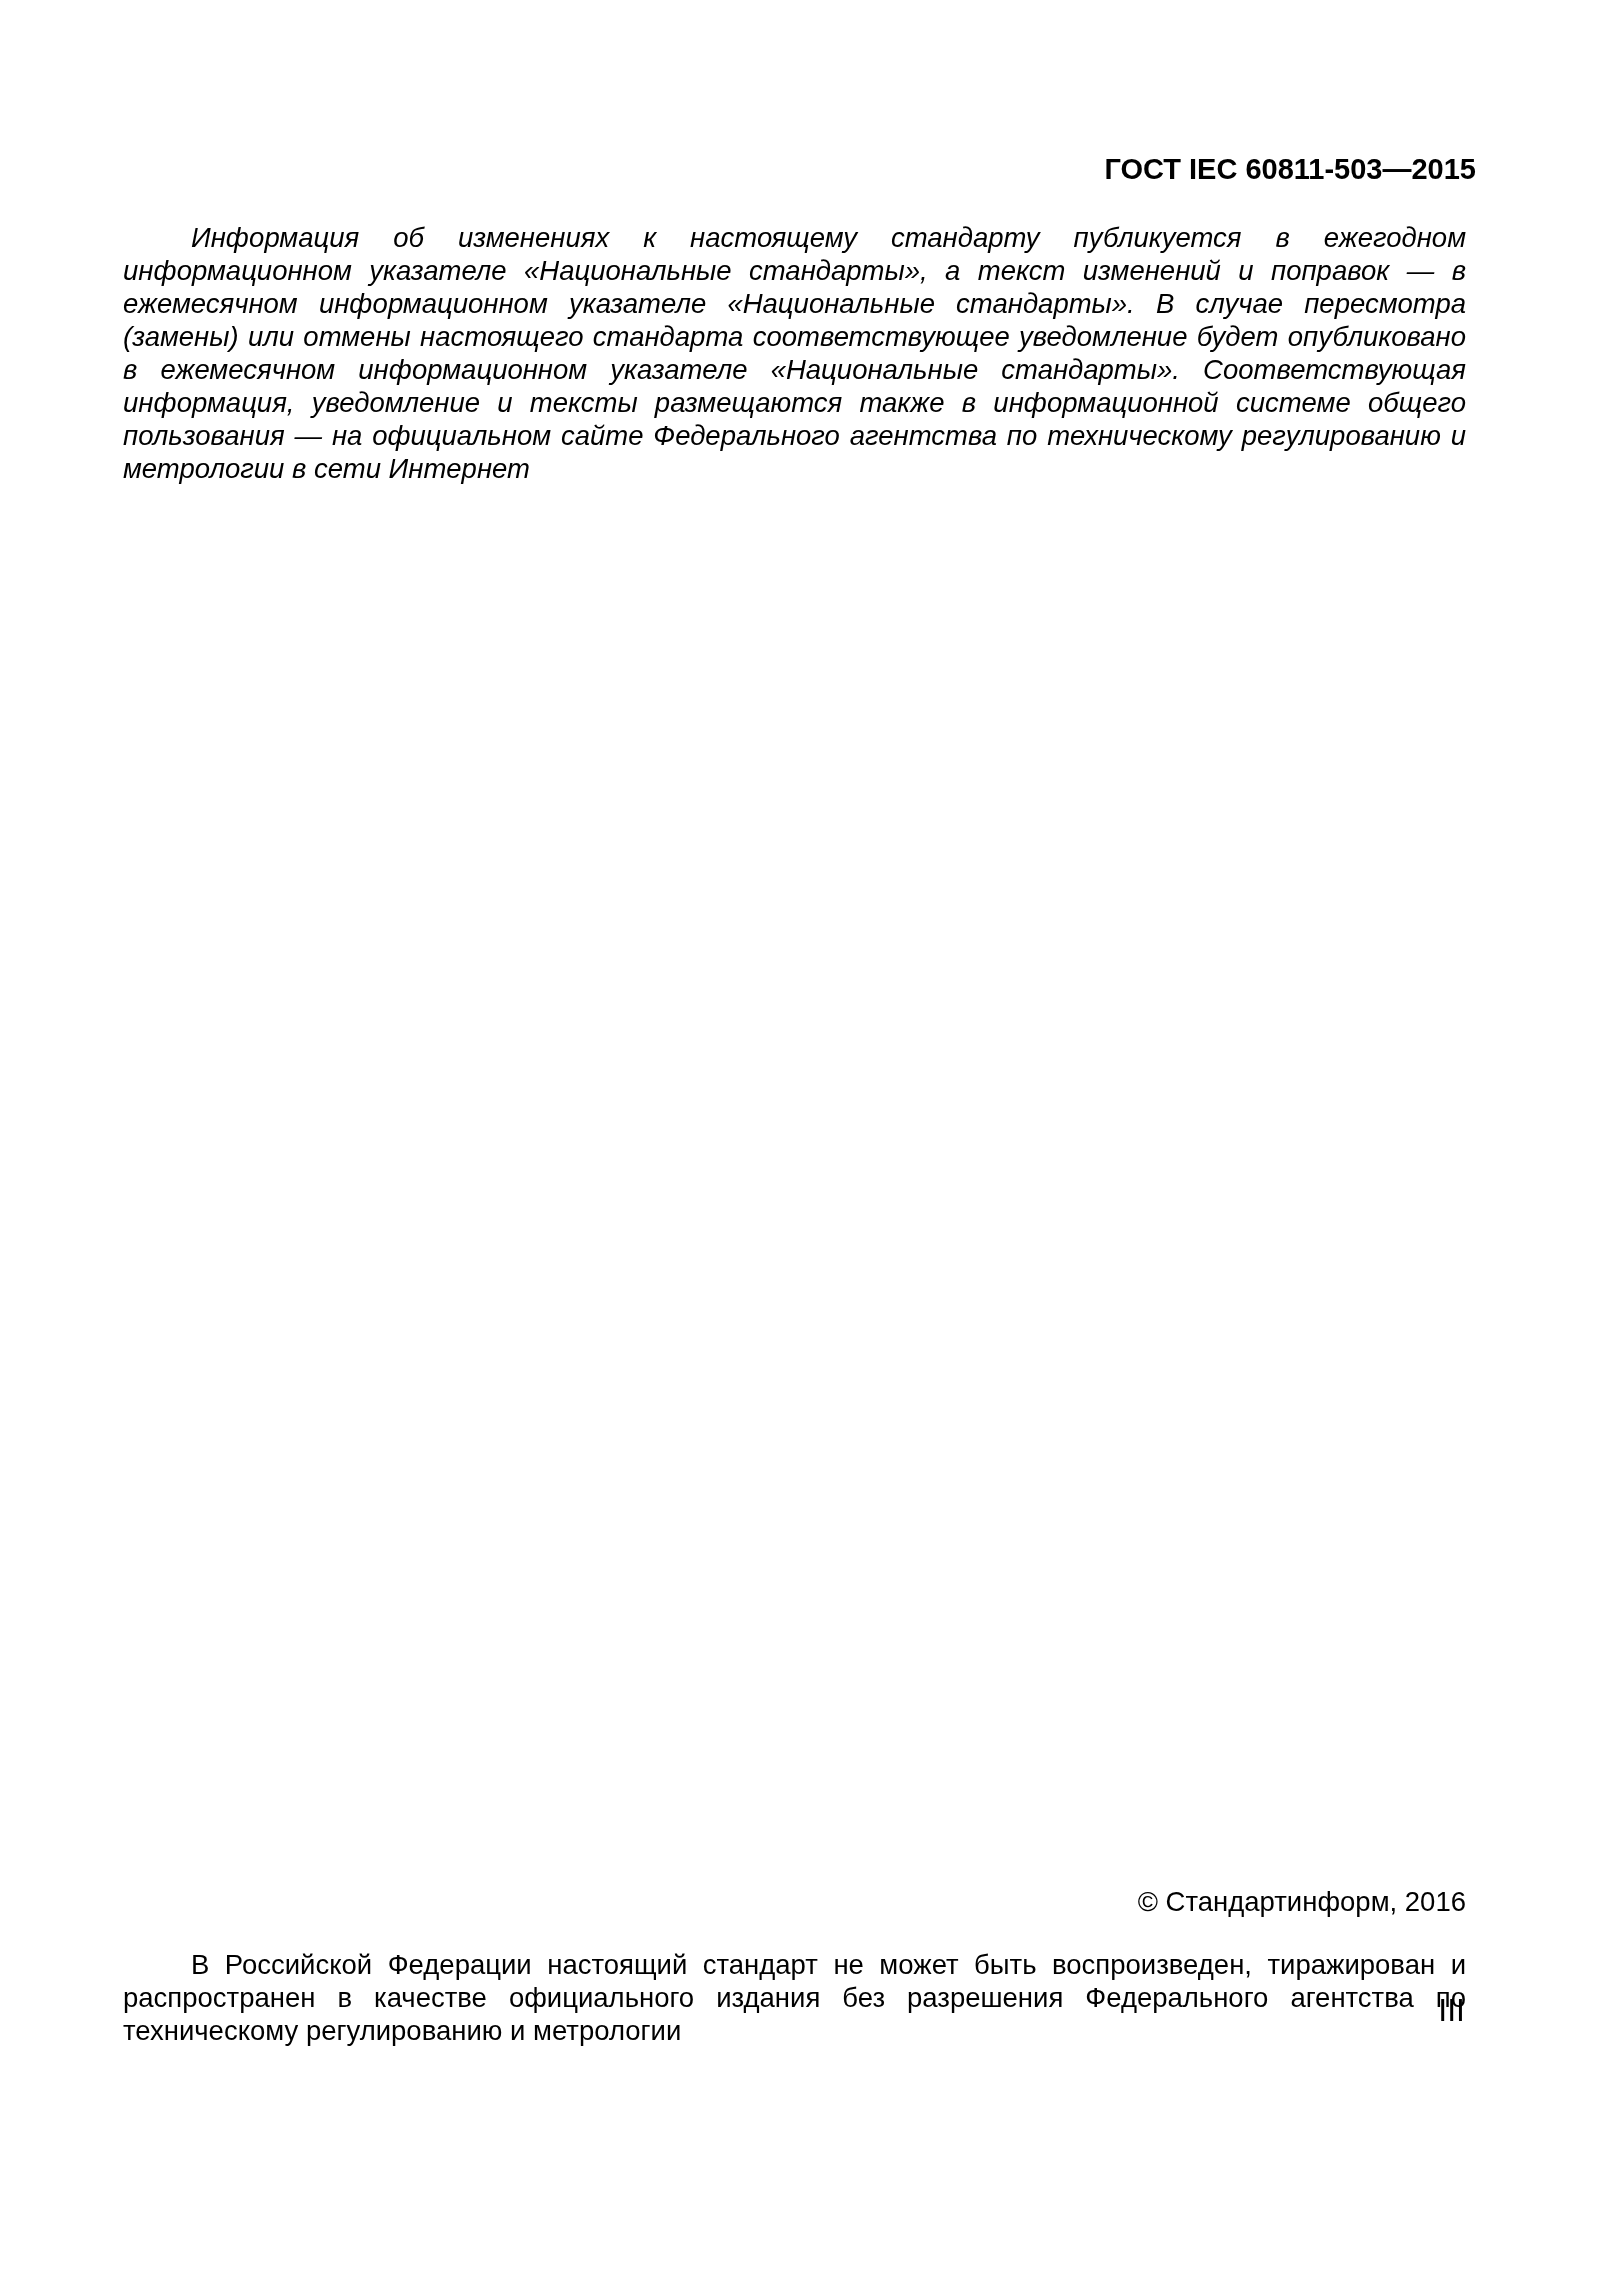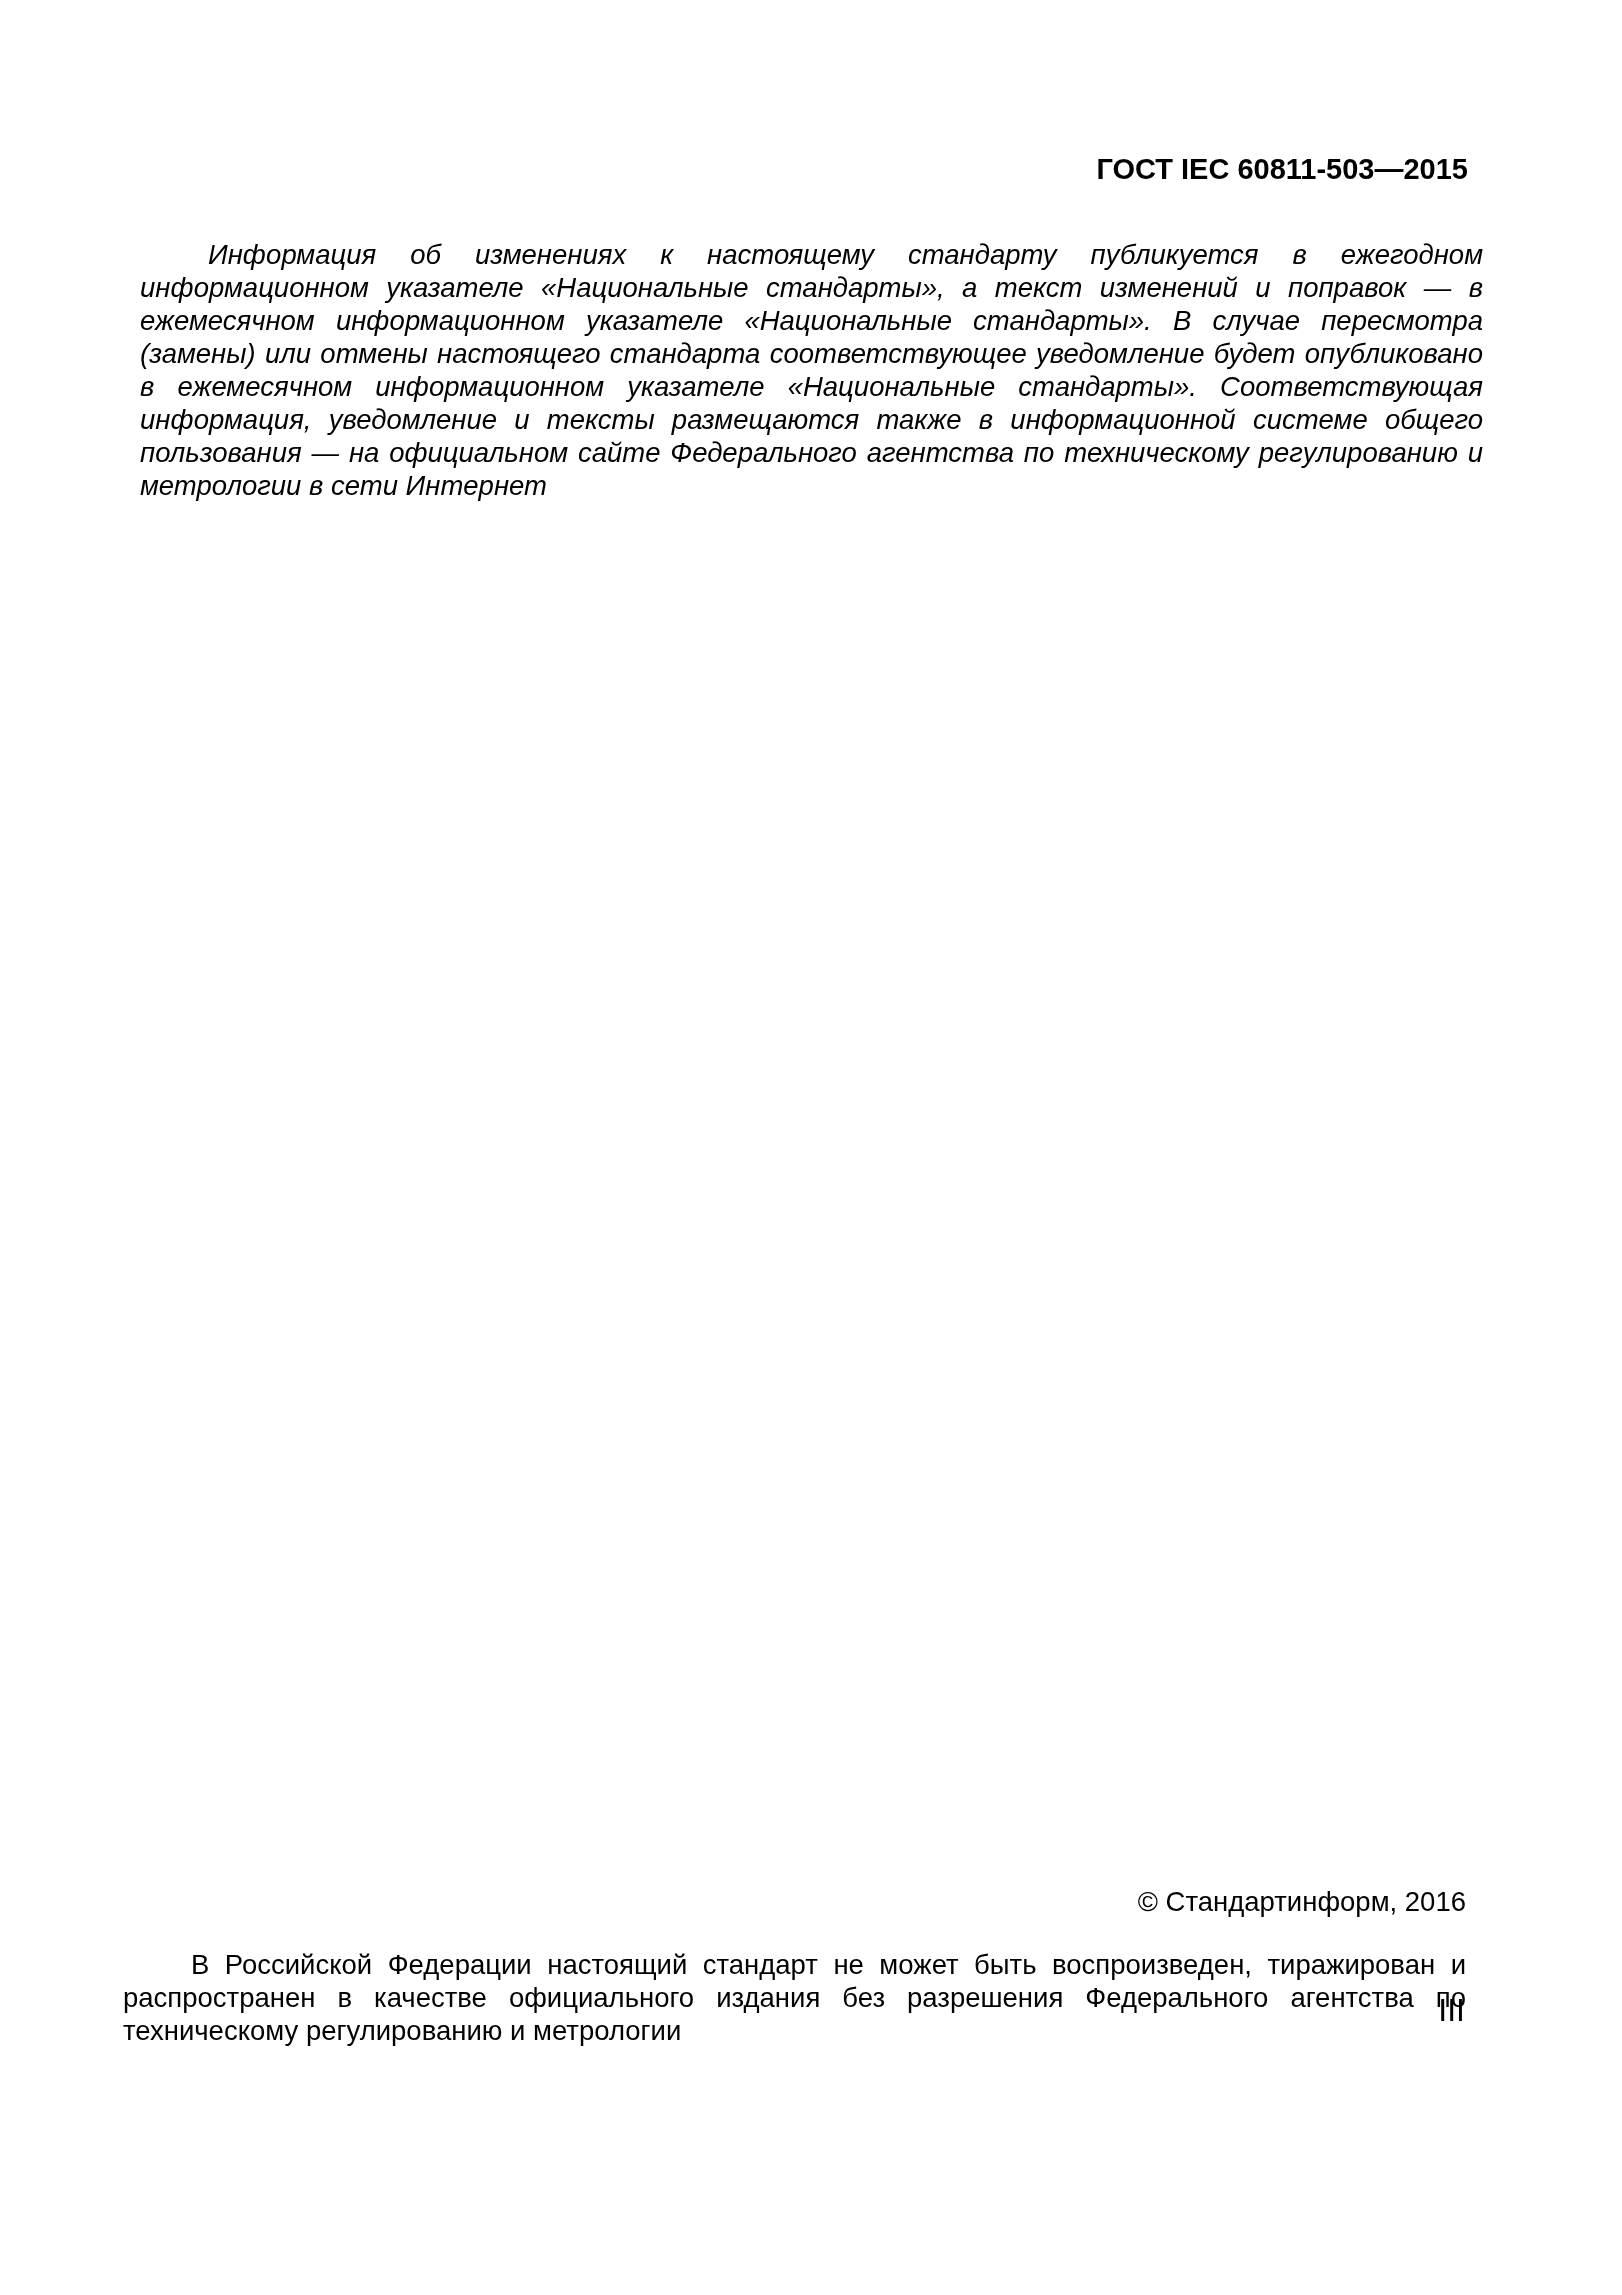--- a/index.html
+++ b/index.html
@@ -16,32 +16,32 @@
     overflow: hidden;
   }
   .page {
     position: absolute;
     inset: 0;
     background: #ffffff;
   }
   .doc-code {
     position: absolute;
     top: 153px;
-    right: 155px;
+    right: 147px;
     font-size: 29px;
     font-weight: 700;
     white-space: nowrap;
     line-height: 33px;
   }
   .intro-paragraph {
     position: absolute;
     top: 221px;
     left: 123px;
     width: 1343px;
-    margin: 17px;
+    margin: 0;
     font-size: 27.5px;
     line-height: 33px;
     font-style: italic;
     text-align: justify;
     text-indent: 68px;
     hyphens: auto;
   }
   .copyright-line {
     position: absolute;
     top: 1885px;

